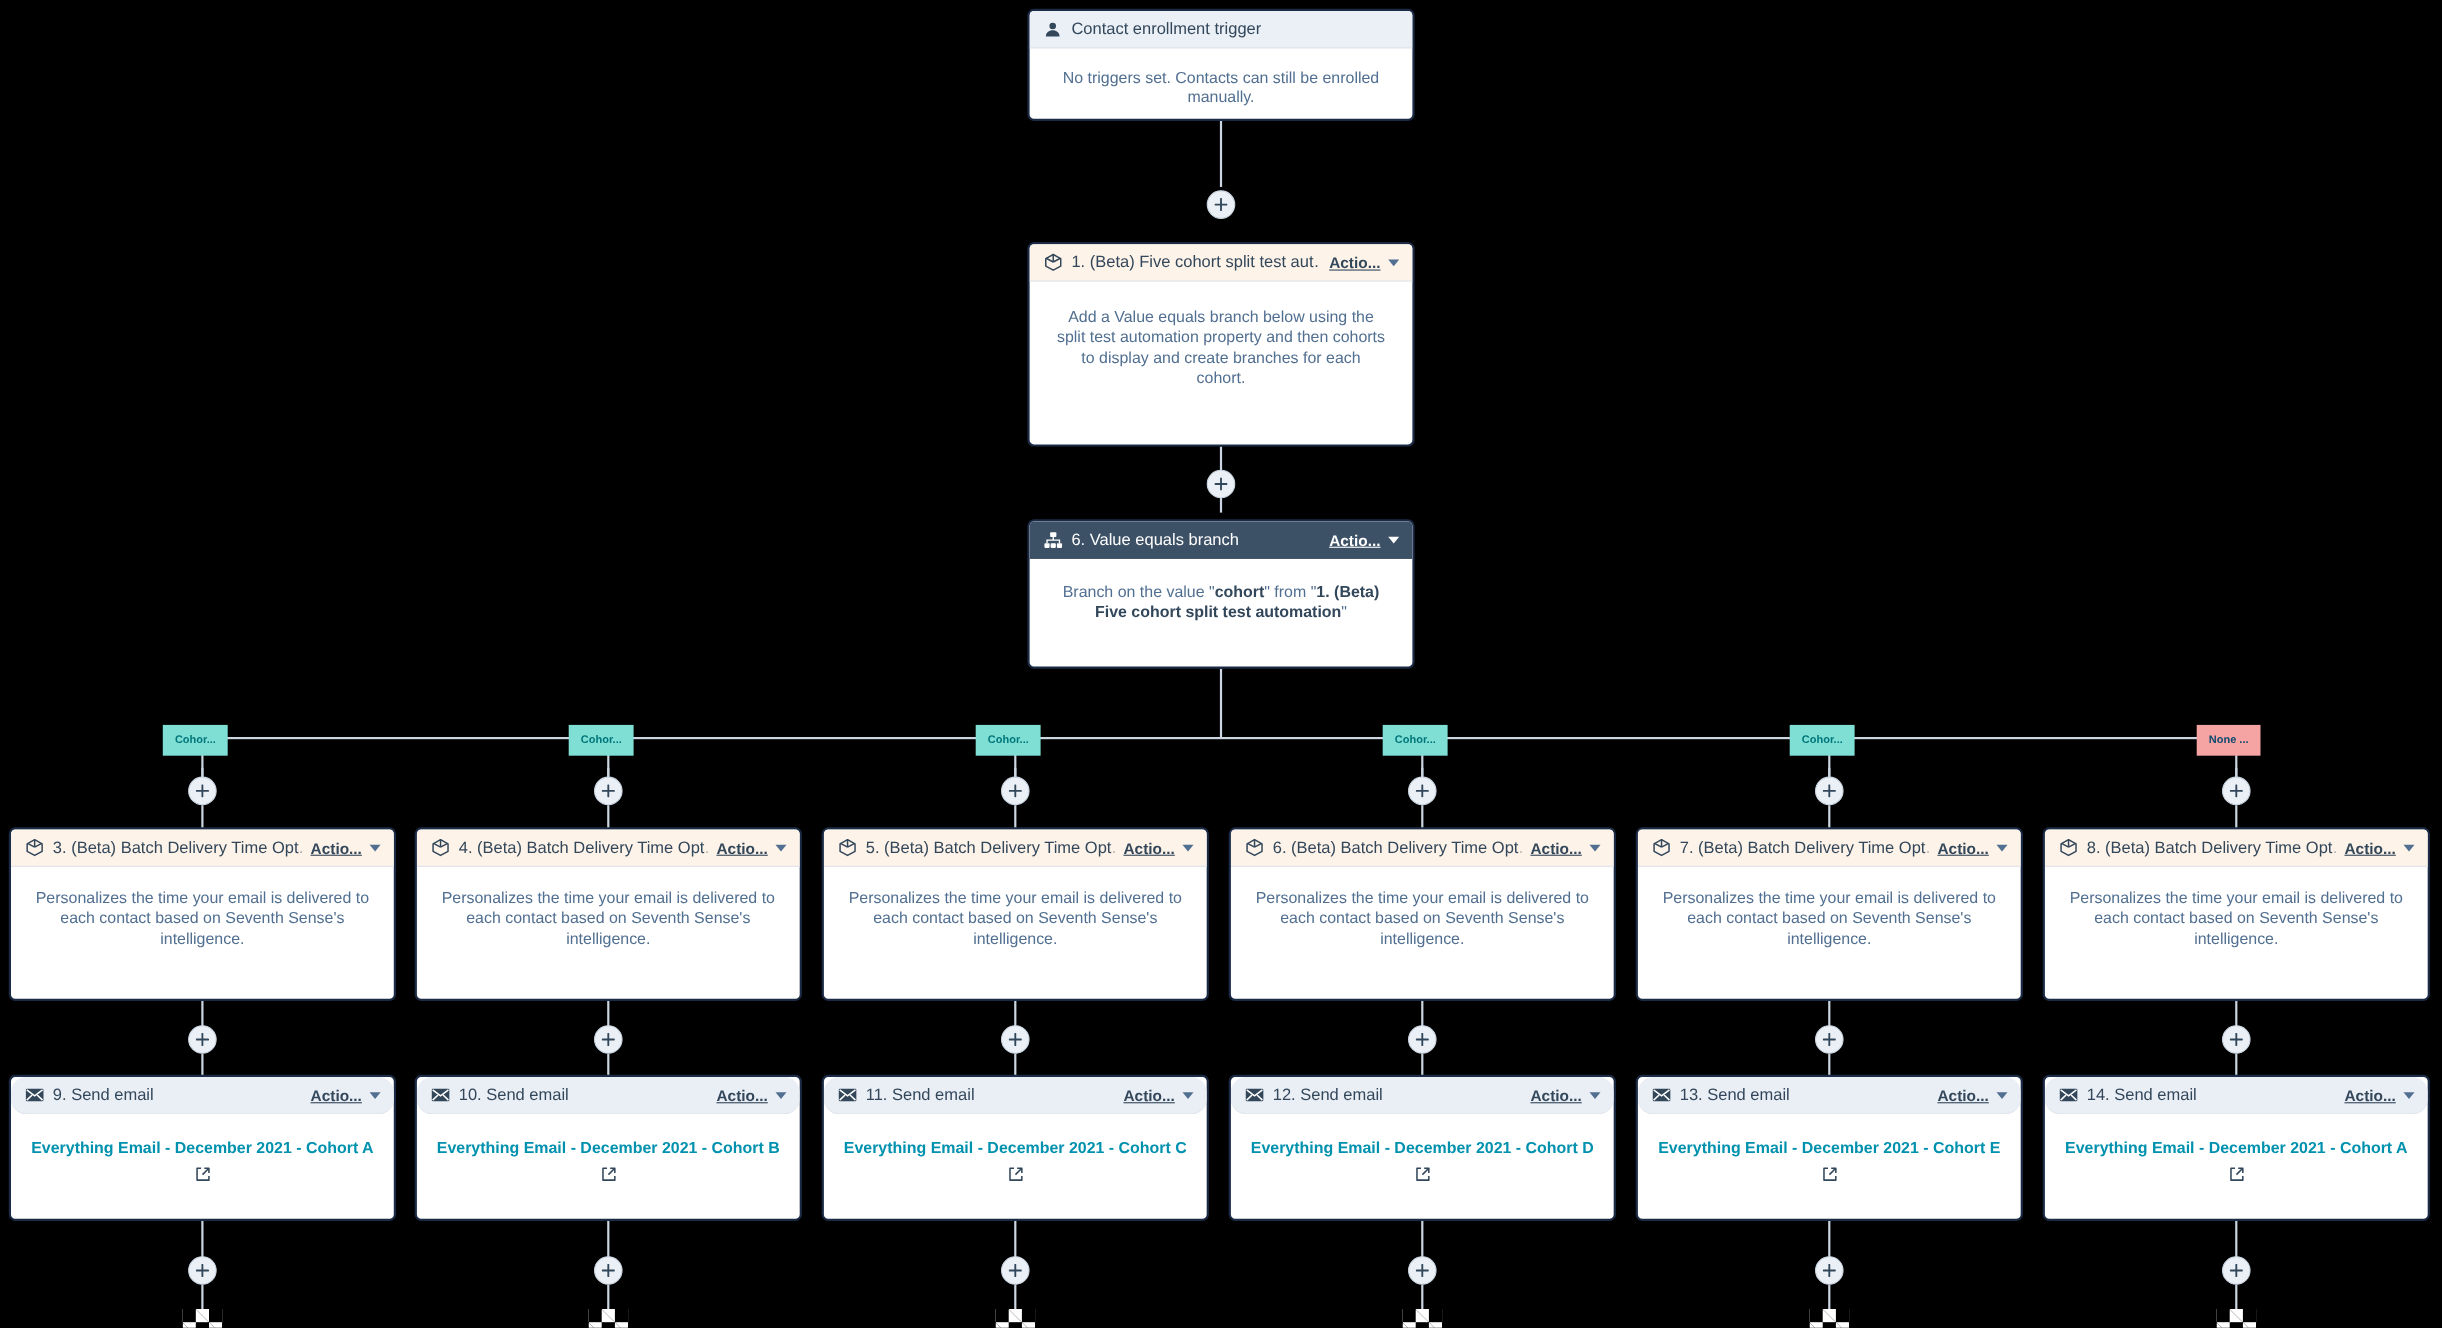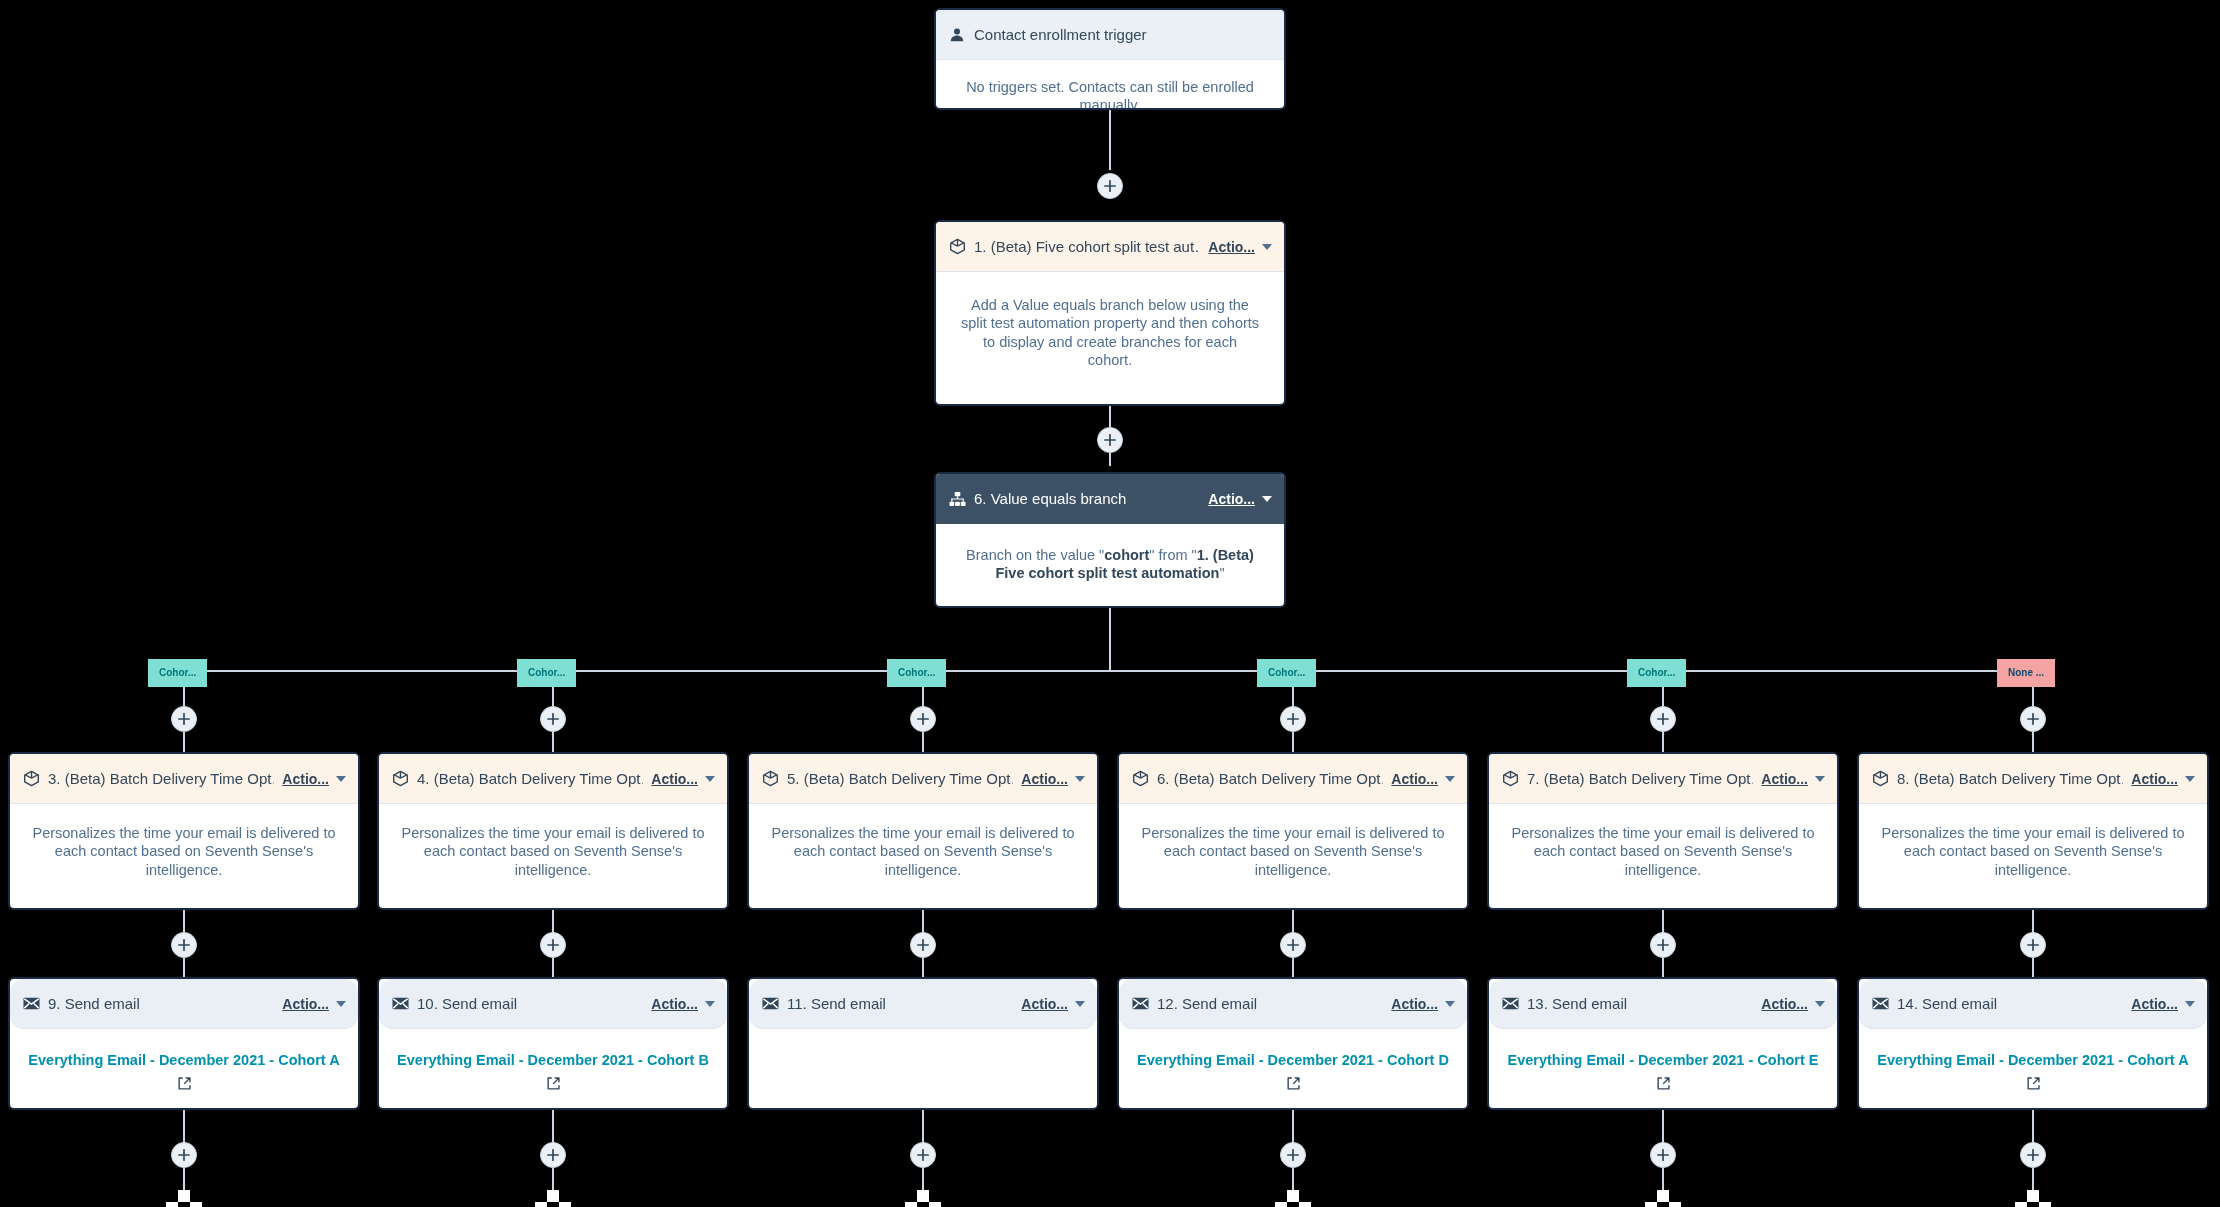--- a/index.html
+++ b/index.html
@@ -53,21 +53,21 @@
   .card {
     position: absolute;
     box-sizing: border-box;
     background: #ffffff;
     border: 2px solid #1b2b45;
     border-radius: 6px;
     overflow: hidden;
     z-index: 4;
   }
   .card-head {
-    height: 50px;
+    height: 34px;
     display: flex;
     align-items: center;
     padding: 0 12px;
     box-sizing: border-box;
     border-bottom: 1px solid #dfe3eb;
     font-size: 15px;
   }
   .head-trigger { background: #eaf0f6; color:#33475b; }
   .head-cream   { background: #fdf3e8; color:#33475b; }
   .head-dark    { background: #3d5166; color:#ffffff; border-bottom-color:#3d5166; }
@@ -480,20 +480,24 @@
             <path d="M1.4 1.6 9 7.2l7.6-5.6" stroke="#ffffff" stroke-width="1.5" fill="none"></path>
             <path d="M1.4 11.4 6.6 6.4M16.6 11.4 11.4 6.4" stroke="#ffffff" stroke-width="1.5" fill="none"></path>
           </svg>
         </span>
         <span class="head-title">11. Send email</span>
         <span class="head-actions">
           <span class="lbl">Actio...</span>
           <span class="caret"></span>
         </span>
       </div>
+      <div class="card-body email-body"><span class="email-link">Everything Email - December 2021 - Cohort C</span><span><svg class="ext-icon" width="15" height="15" viewBox="0 0 16 16">
+            <path d="M6.2 2.2H2.3v11.5h11.5V9.8" fill="none" stroke="#33475b" stroke-width="1.5" stroke-linejoin="round"></path>
+            <path d="M9.3 2.2h4.5v4.5M13.5 2.5 7.6 8.4" fill="none" stroke="#33475b" stroke-width="1.5" stroke-linejoin="round"></path>
+          </svg></span></div>
     </div>
     <div class="vline" style="left: 922px; top: 1110px; height: 35px;"></div>
     <div class="plusnode" title="Add step" style="left: 910px; top: 1142px;">
       <svg width="12" height="12" viewBox="0 0 12 12">
         <path d="M6 0.8v10.4M0.8 6h10.4" stroke="#33475b" stroke-width="1.7" stroke-linecap="round"></path>
       </svg>
     </div>
     <div class="vline" style="left: 922px; top: 1168px; height: 24px;"></div>
     <div class="flag" style="left: 905px; top: 1190px;"></div>
     <div class="card" style="left: 1117px; top: 977px; width: 352px; height: 133px;">

